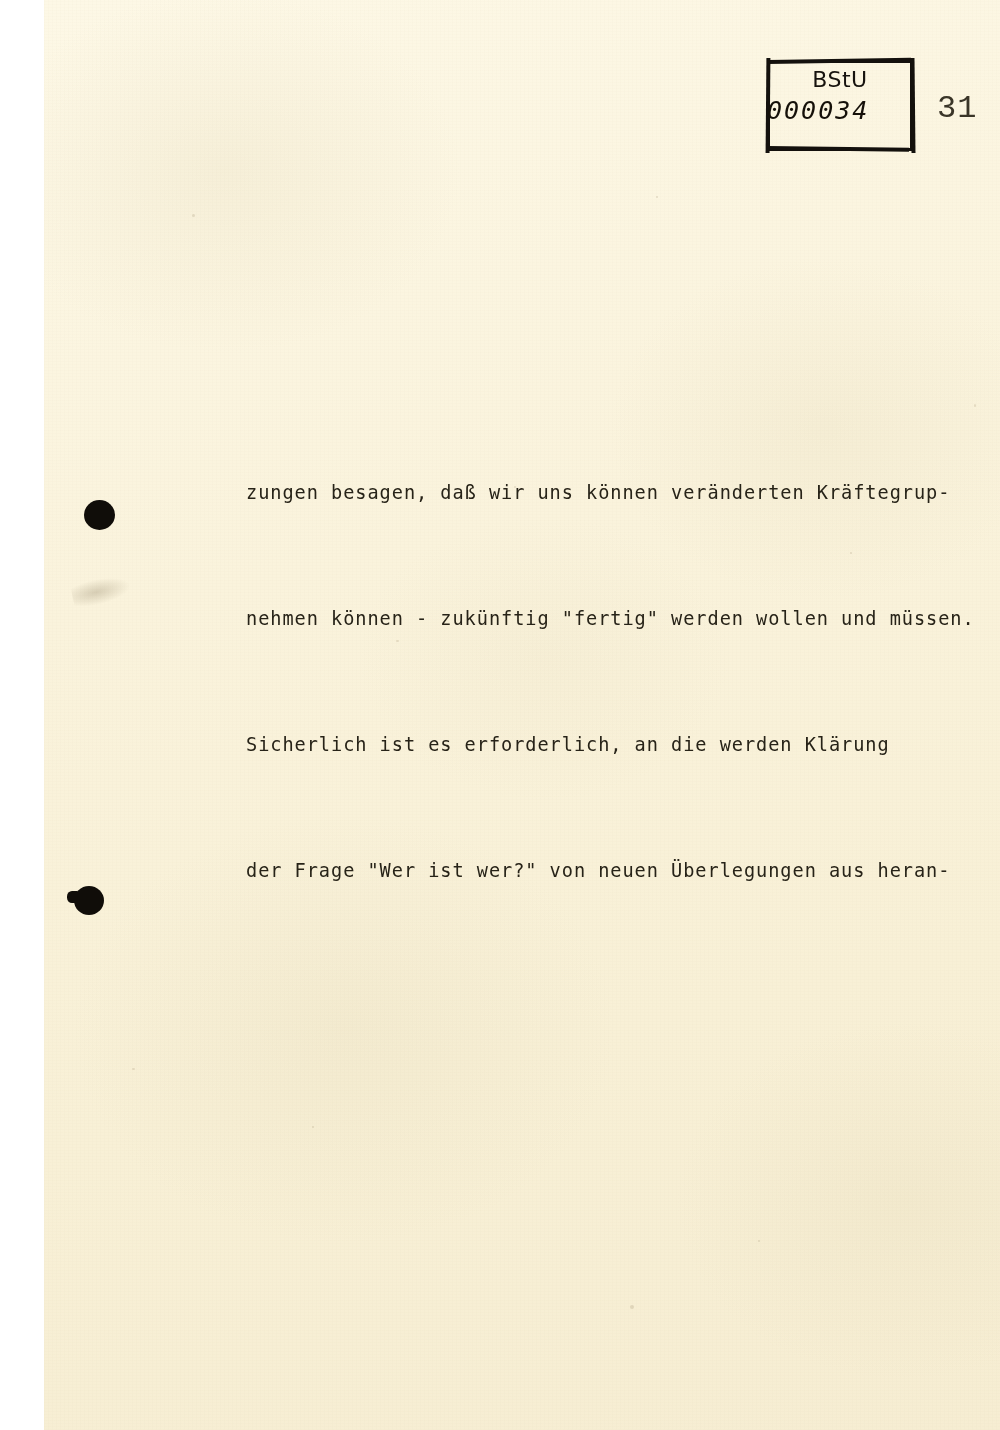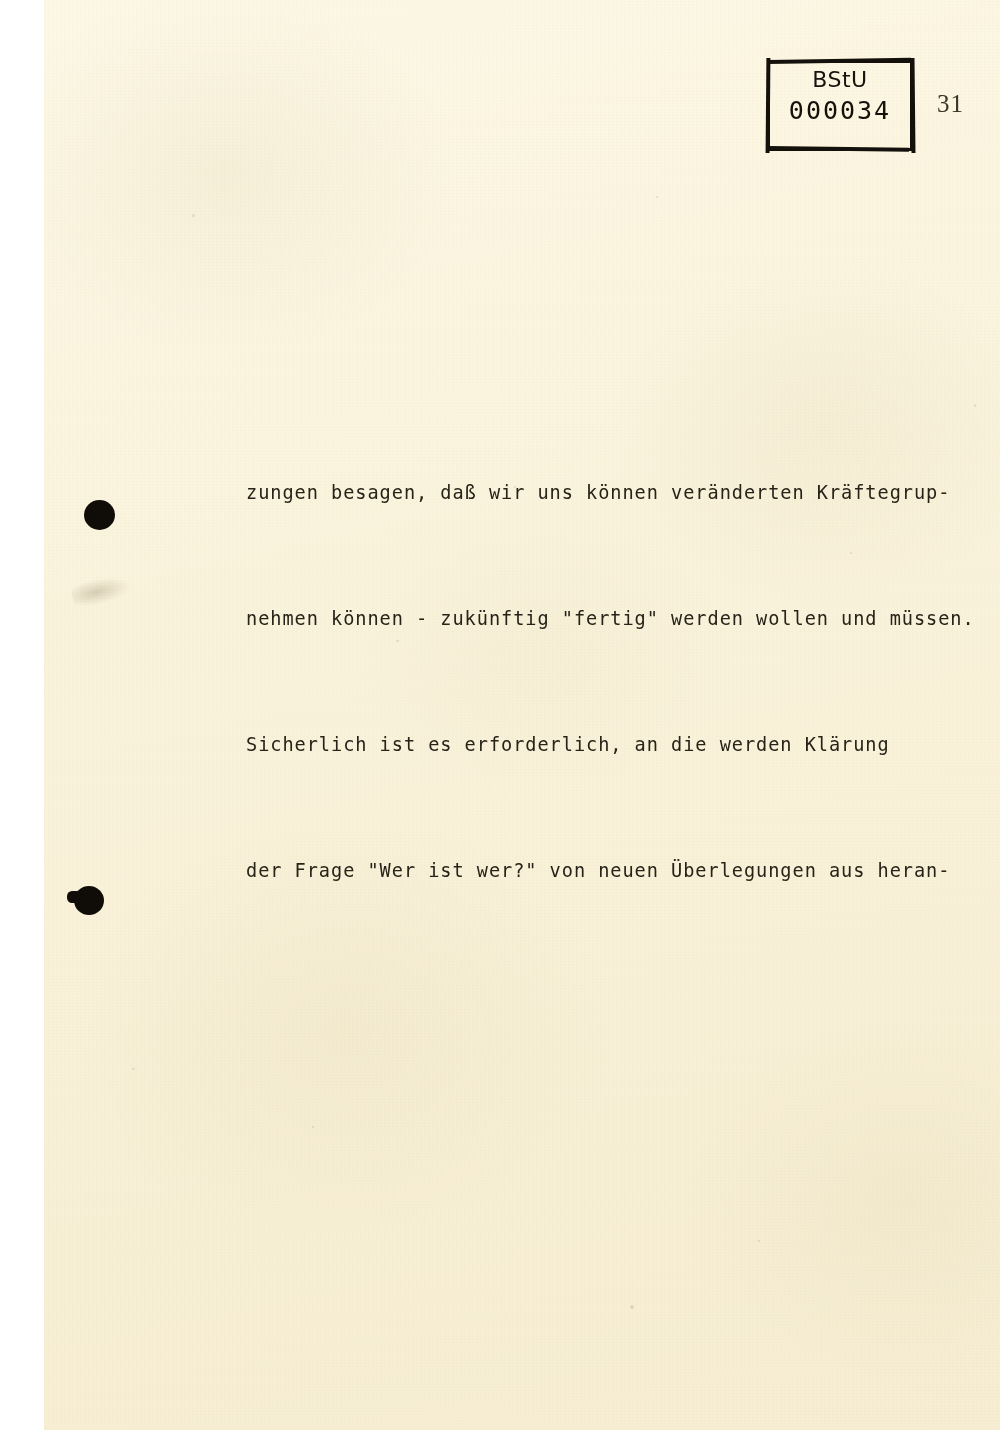--- a/index.html
+++ b/index.html
@@ -91,35 +91,35 @@
     font-size: 22px;
     letter-spacing: 0.5px;
     color: #17130e;
     z-index: 2;
   }
   #stamp .num {
     position: absolute;
     top: 36px;
     left: 0;
     right: 0;
-    text-align: center;
     font-family: "DejaVu Sans Mono", "Liberation Mono", monospace;
     font-size: 25px;
     letter-spacing: 2px;
     color: #151009;
     z-index: 2;
+    font-style: italic;
   }
 
   
   #folio {
     position: absolute;
     left: 893px;
     top: 90px;
-    font-family: Liberation Serif, serif;
-    font-size: 25px;
+    font-family: Liberation Mono, monospace;
+    font-size: 32px;
     color: #3a3528;
     letter-spacing: 1px;
   }
 
   
   .punch {
     position: absolute;
     background: #100d09;
     border-radius: 50%;
   }

